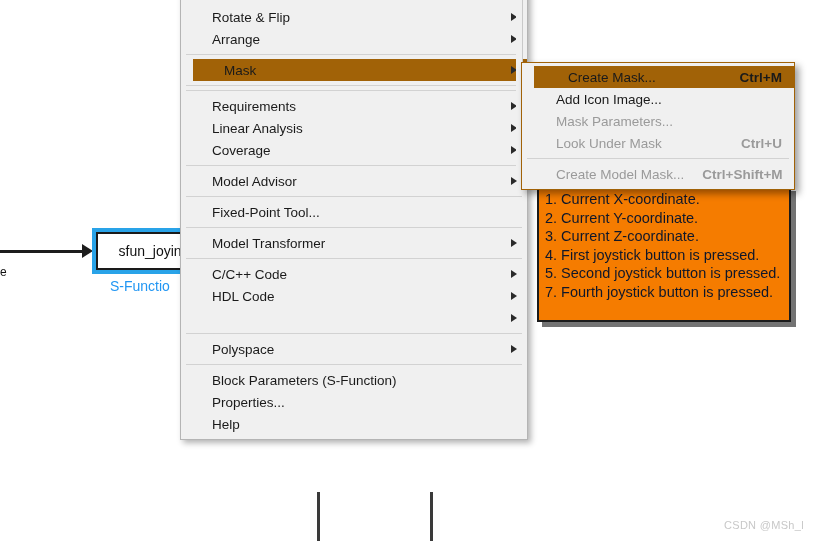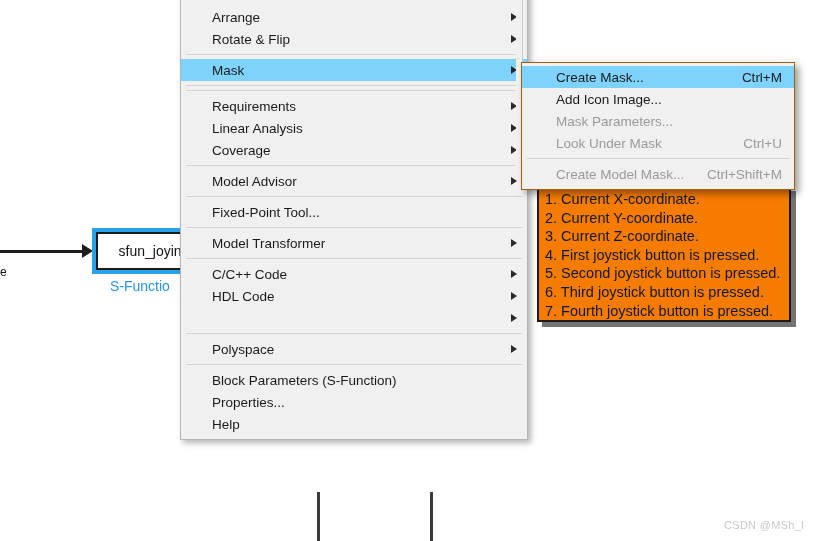--- a/index.html
+++ b/index.html
@@ -121,23 +121,24 @@
     color: #1a1a1a;
     white-space: nowrap;
     cursor: default;
   }
   .mi .mi-label { flex: 1 1 auto; }
   .mi .mi-accel {
     flex: 0 0 auto;
     font-size: 13.5px;
     color: #1a1a1a;
     margin-left: 18px;
+    font-weight: bold;
   }
   .mi.disabled, .mi.disabled .mi-accel { color: #9a9a9a; }
-  .mi.sel { background: #7dd3fc; }
+  .mi.sel { background: #a16207; margin-left: 12px; }
 
   .mi .sub-arrow {
     position: absolute;
     right: 10px;
     top: 50%;
     margin-top: -4px;
     width: 0; height: 0;
     border-top: 4px solid transparent;
     border-bottom: 4px solid transparent;
     border-left: 6px solid #2a2a2a;
@@ -215,38 +216,37 @@
     <div class="vline" style="left:430px; top:492px; height:49px;"></div>
   </div>
 
   <div id="orange-note">
     <div>
         <div class="note-line">1. Current X-coordinate.</div>
         <div class="note-line">2. Current Y-coordinate.</div>
         <div class="note-line">3. Current Z-coordinate.</div>
         <div class="note-line">4. First joystick button is pressed.</div>
         <div class="note-line">5. Second joystick button is pressed.</div>
-        <div class="note-line">6. Third joystick button is pressed.</div>
         <div class="note-line">7. Fourth joystick button is pressed.</div>
       </div>
   </div>
 
   <div id="ctx-menu-edge"></div>
 
   <div id="ctx-menu">
     <div>
         <div class="mi">
           <span class="mi-label">Format</span>
         </div>
         <div class="mi">
+          <span class="mi-label">Rotate &amp; Flip</span>
+          <span class="sub-arrow"></span>
+        </div>
+        <div class="mi">
           <span class="mi-label">Arrange</span>
-          <span class="sub-arrow"></span>
-        </div>
-        <div class="mi">
-          <span class="mi-label">Rotate &amp; Flip</span>
           <span class="sub-arrow"></span>
         </div>
         <div class="sep"></div>
         <div class="mi sel">
           <span class="mi-label">Mask</span>
           <span class="sub-arrow"></span>
         </div>
         <div class="sep"></div>
         <div class="sep"></div>
         <div class="mi">

